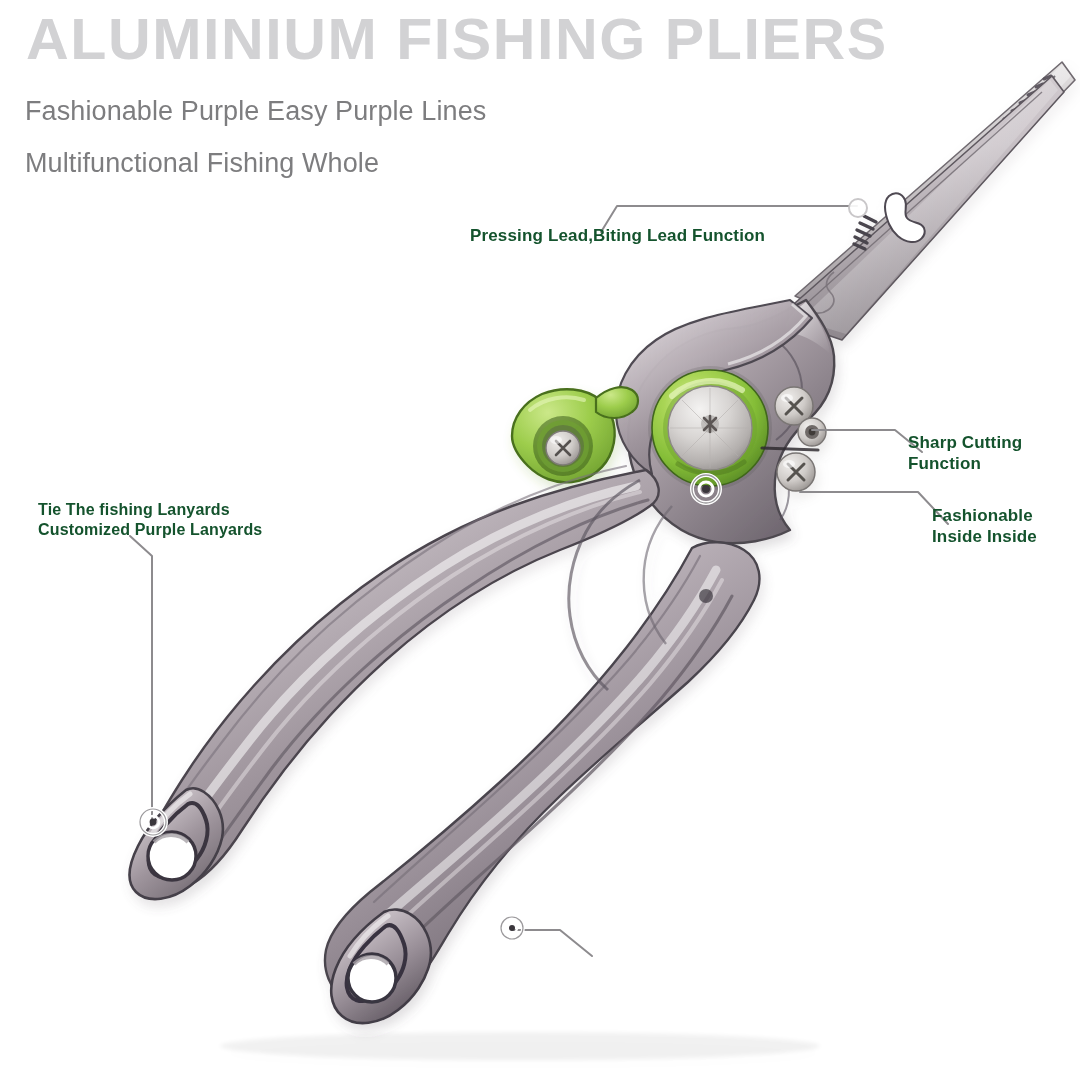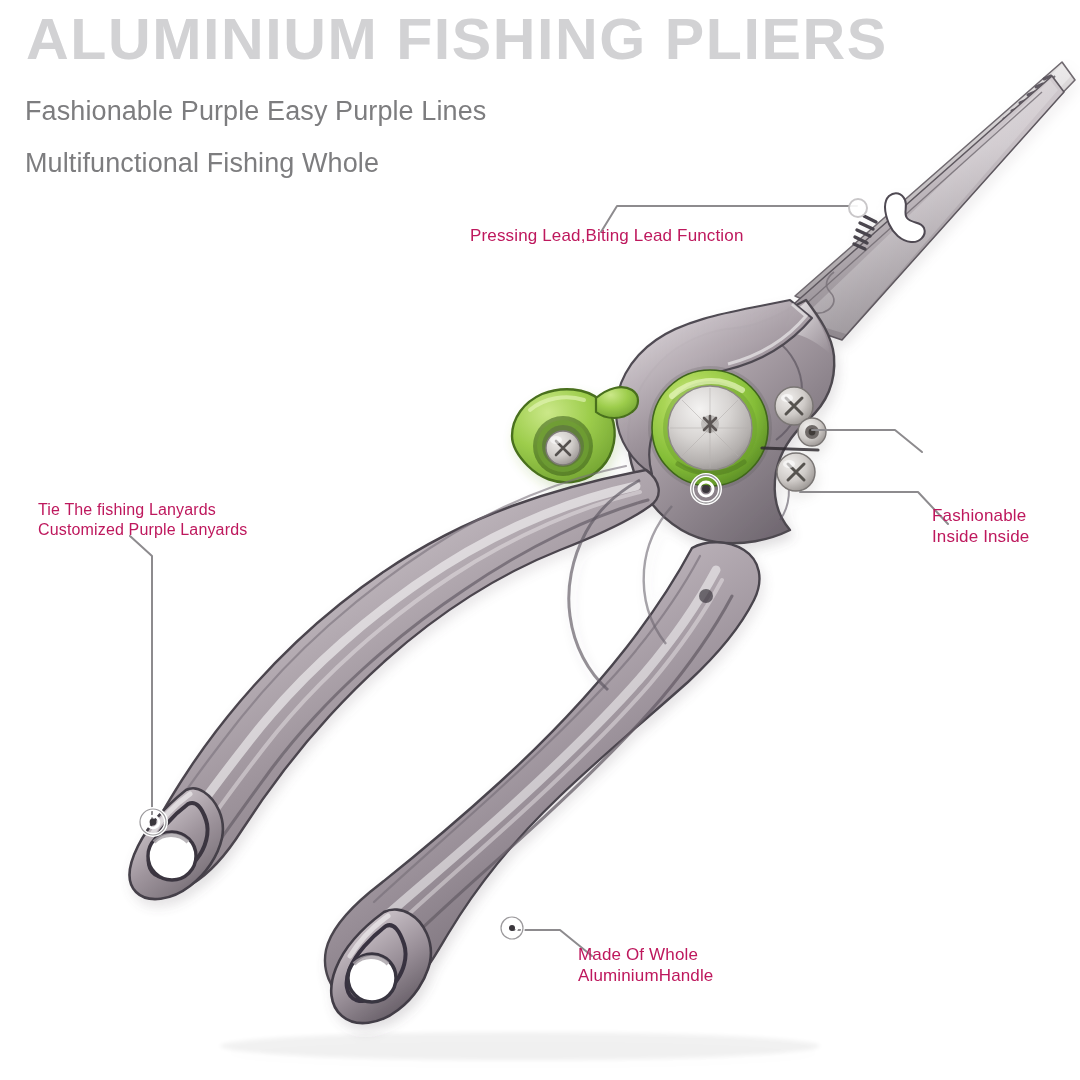--- a/index.html
+++ b/index.html
@@ -35,22 +35,22 @@
     letter-spacing:.1px;
   }
   .sub1{top:96px;}
   .sub2{top:148px;}
 
   
   .callout{
     position:absolute;
     font-size:17px;
     line-height:21px;
-    font-weight:400;
-    color:#be185d;
+    font-weight:700;
+    color:#14532d;
     letter-spacing:.15px;
     white-space:nowrap;
   }
   .c-press{left:470px;top:225px;}
   .c-sharp{left:908px;top:432px;}
   .c-spring{left:932px;top:505px;}
   .c-lanyard{left:38px;top:492px;font-size:16px;line-height:20px;margin-top:8px;}
   .c-handle{left:578px;top:944px;}
 
   
@@ -414,29 +414,29 @@
   <div class="title">ALUMINIUM FISHING PLIERS</div>
 
   <div class="subtitle sub1">Fashionable Purple Easy Purple Lines</div>
 
   <div class="subtitle sub2">Multifunctional Fishing Whole</div>
 
   <div class="callout c-press">
     <div>Pressing Lead,Biting Lead Function</div>
   </div>
 
+  <div class="callout c-sharp">
+    <div>Sharp Cutting</div>
+    <div>Function</div>
+  </div>
 
   <div class="callout c-spring">
     <div>Fashionable</div>
     <div>Inside Inside</div>
   </div>
 
   <div class="callout c-lanyard">
     <div>Tie The fishing Lanyards</div>
     <div>Customized Purple Lanyards</div>
   </div>
 
-  <div class="callout c-handle">
-    <div>Made Of Whole</div>
-    <div>AluminiumHandle</div>
-  </div>
 
 </div>
 
 </body></html>

